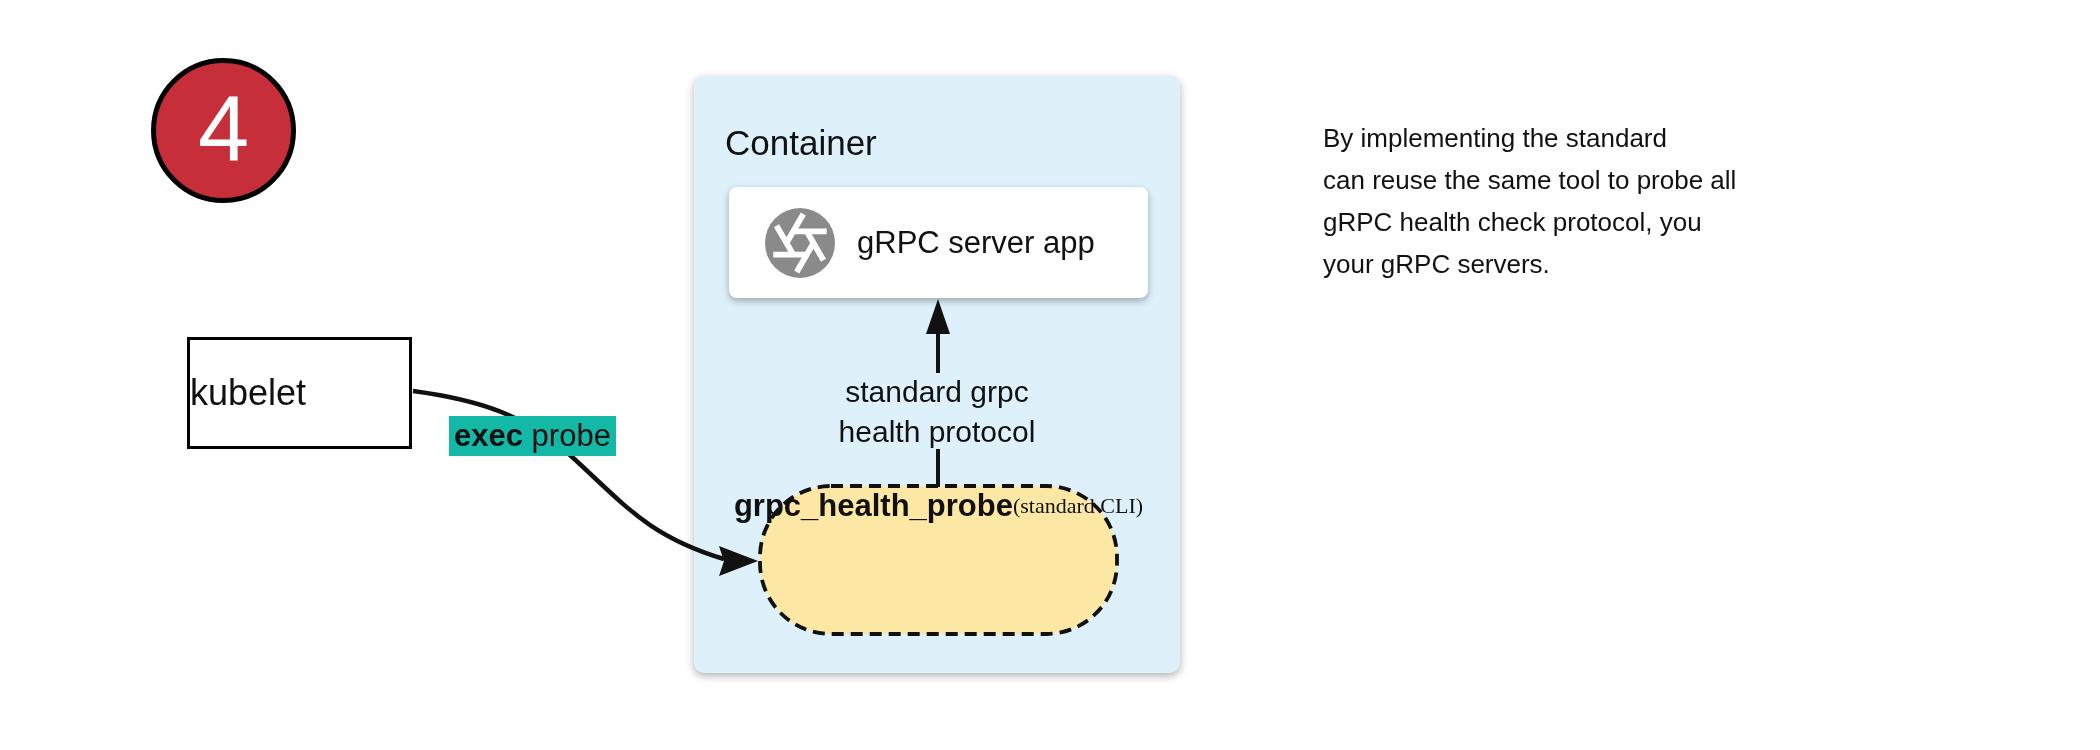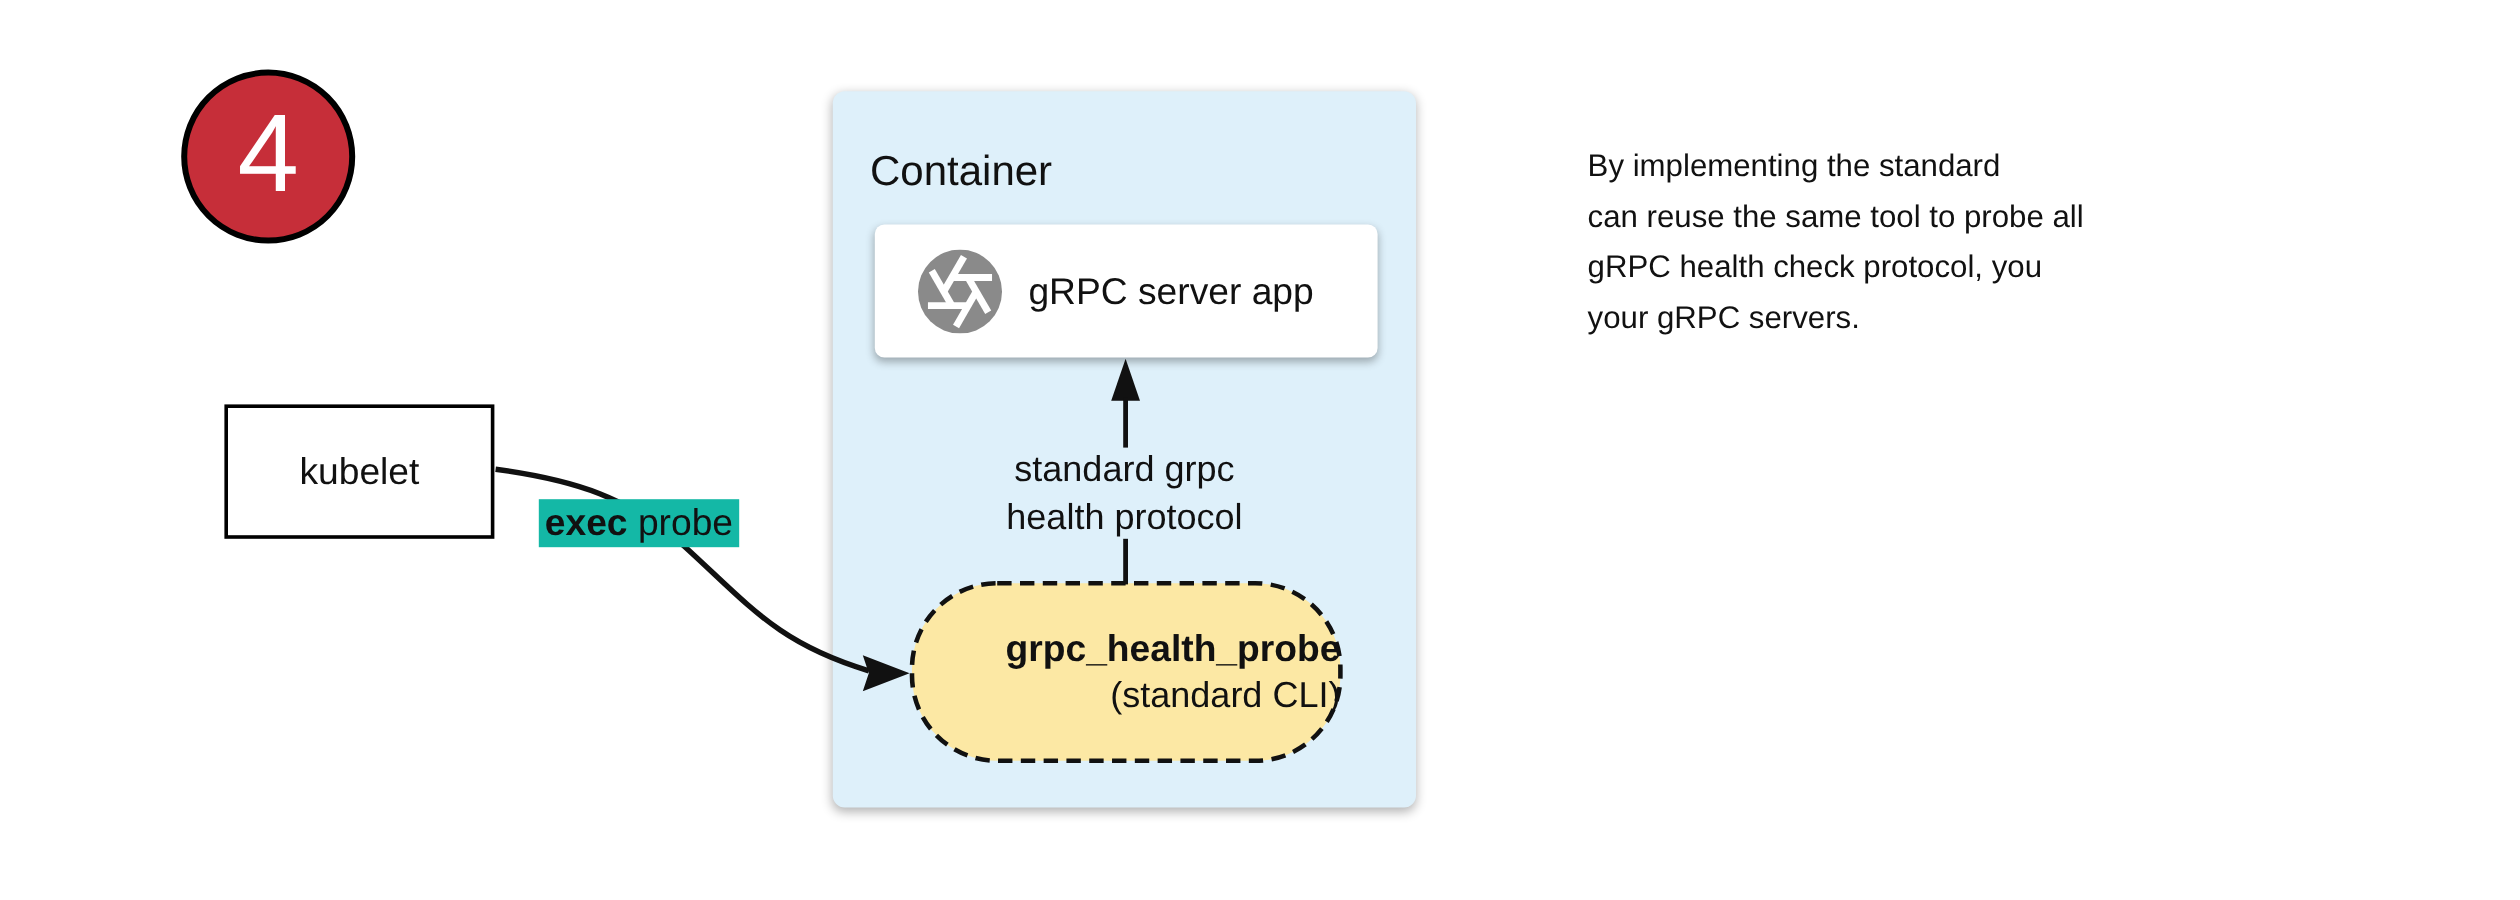--- a/index.html
+++ b/index.html
@@ -14,22 +14,22 @@
     left: 151px; top: 58px; width: 135px; height: 135px;
     background: #C62E39; border: 5px solid #000; border-radius: 50%;
     display: flex; align-items: center; justify-content: center; z-index: 3;
   }
   .badge span { color: #fff; font-size: 92px; line-height: 1; padding-bottom: 6px; }
 
   
   .kubelet-box {
     left: 187px; top: 337px; width: 219px; height: 106px;
     background: #fff; border: 3px solid #000;
-    display: flex; align-items: center; justify-content: center;
-    font-size: 31px; z-index: 3;
+    display: flex; align-items: center; 
+    font-size: 36px; z-index: 3;
   }
 
   
   .container-box {
     left: 694px; top: 76px; width: 486px; height: 597px;
     background: #DEF0FA; border-radius: 10px;
     box-shadow: 0 3px 9px rgba(0,0,0,0.30); z-index: 1;
   }
   .container-title {
     left: 725px; top: 123px; font-size: 35px; z-index: 3; white-space: nowrap;
@@ -44,25 +44,25 @@
     z-index: 3;
   }
   .server-box .label { font-size: 31px; margin-left: 22px; white-space: nowrap; }
 
   
   .overlay { left: 0; top: 0; z-index: 2; pointer-events: none; }
 
   
   .pill-text {
     left: 760px; top: 486px; width: 357px; height: 148px;
-    display: flex; flex-direction: column; align-items: flex-end; justify-content: center;
+    display: flex; flex-direction: row; align-items: flex-start; justify-content: center;
     z-index: 3; text-align: center; line-height: 39px;
   }
   .pill-text .t1 { font-size: 31px; font-weight: bold; white-space: nowrap; }
-  .pill-text .t2 { font-size: 30px; white-space: nowrap; }
+  .pill-text .t2 { font-size: 22px; white-space: nowrap; font-family: Liberation Serif, serif; }
 
   
   .protocol-label {
     left: 787px; top: 372px; width: 300px; text-align: center;
     font-size: 30px; line-height: 40px; z-index: 3;
   }
   .protocol-label div { white-space: nowrap; }
 
   
   .exec-label {

